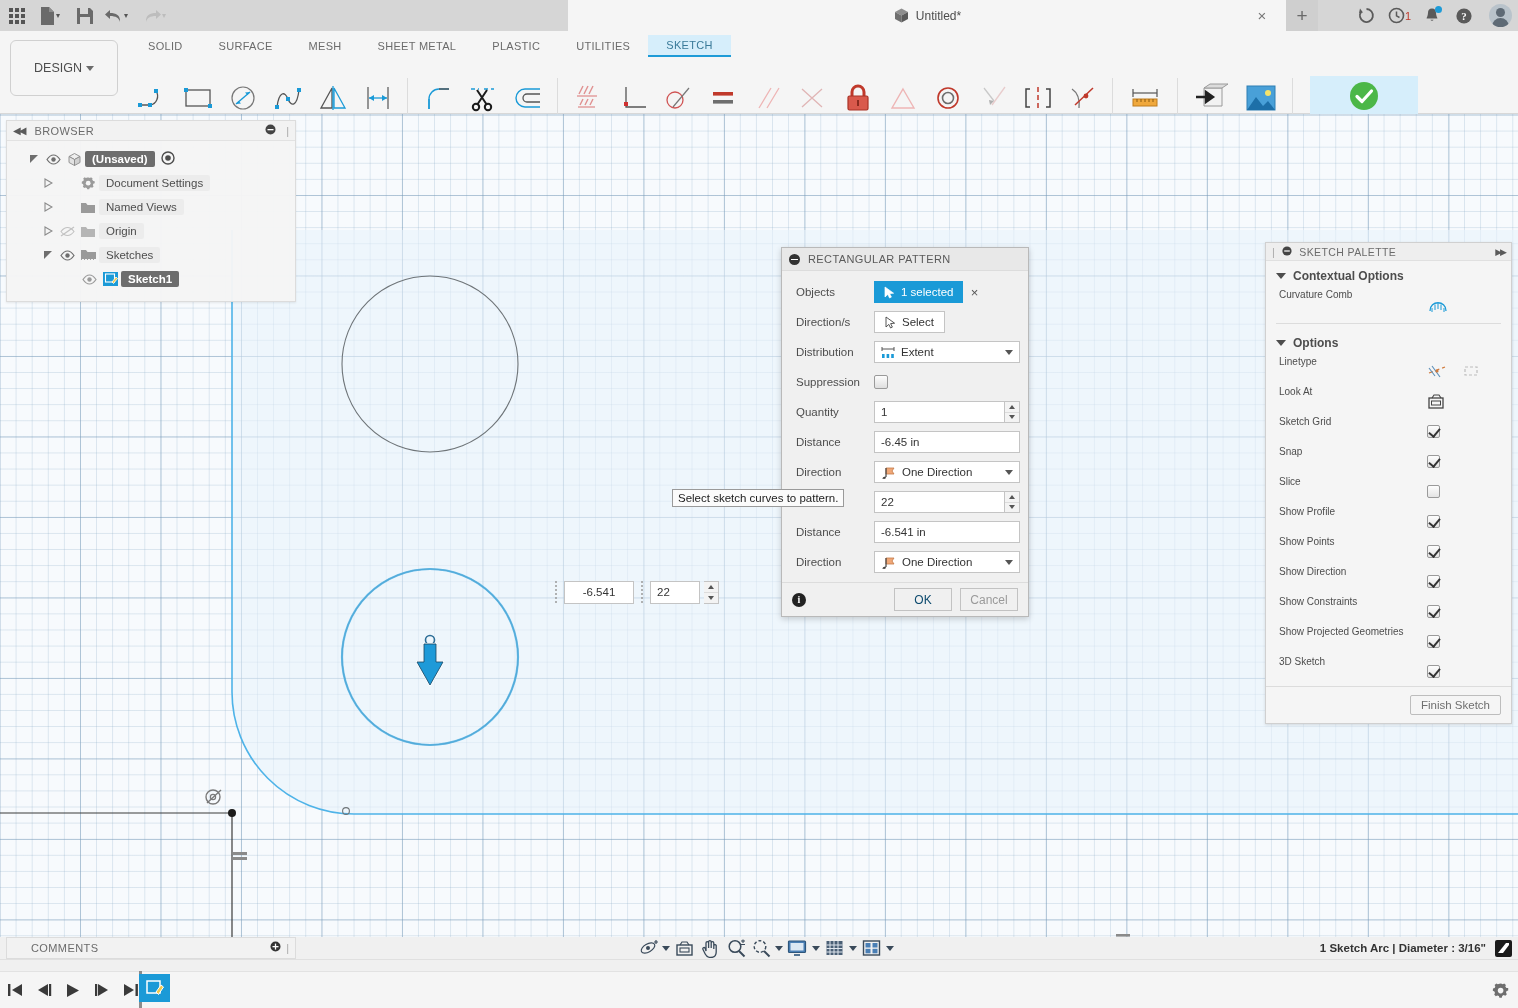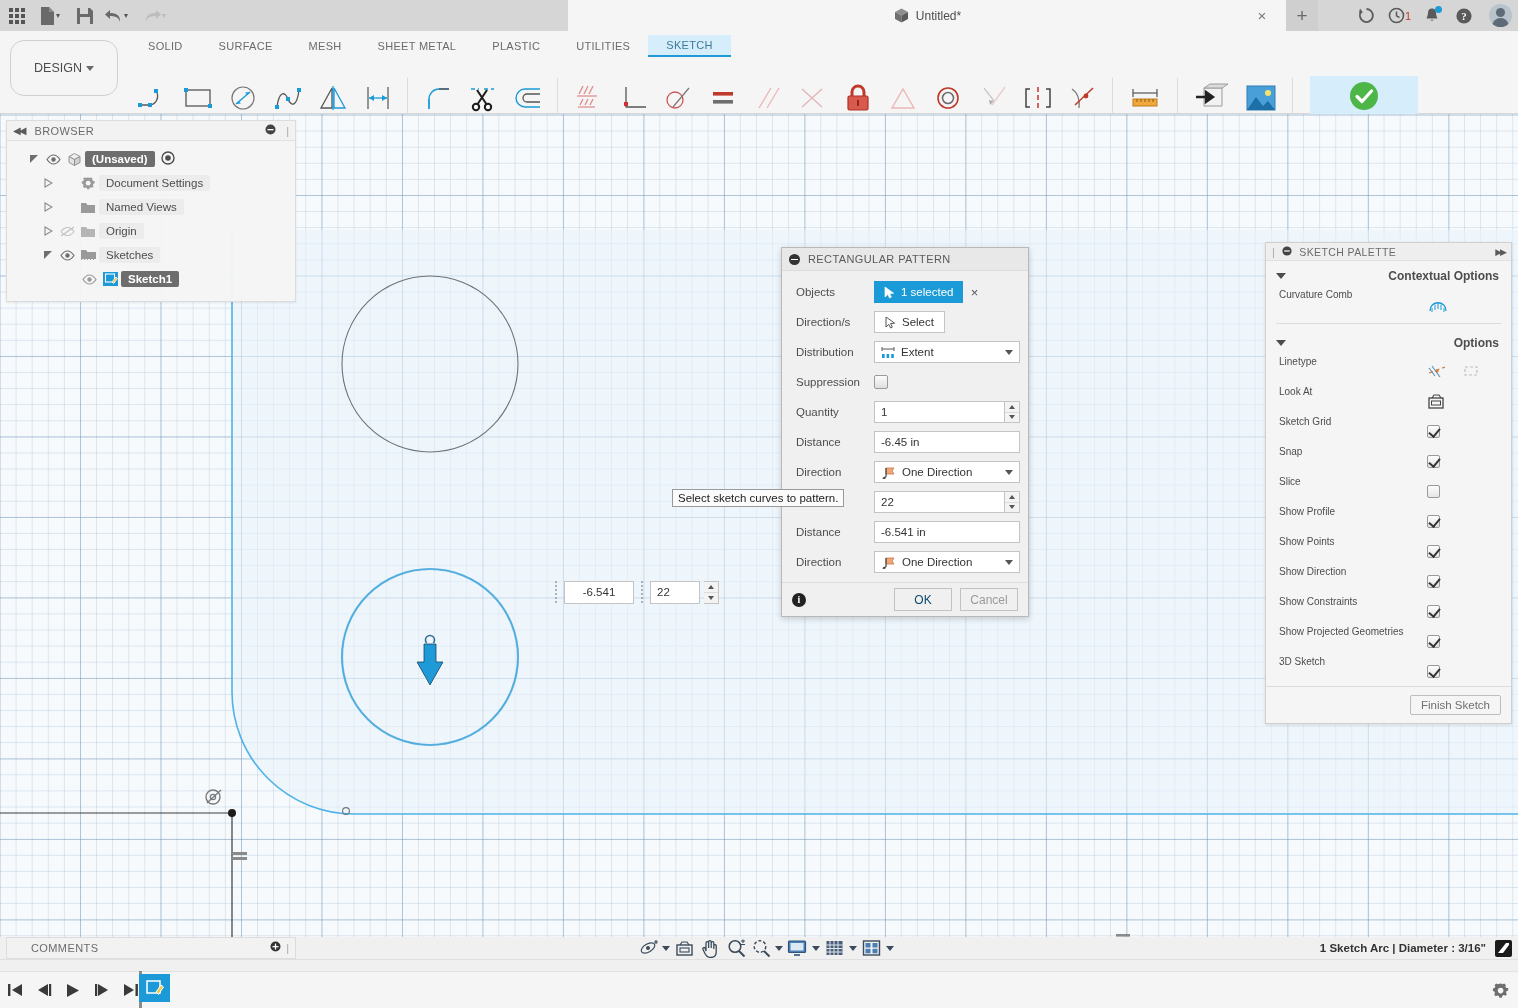--- a/index.html
+++ b/index.html
@@ -50,21 +50,21 @@
   #avatar::after { content:""; position:absolute; left:3px; top:14px; width:17px; height:12px; border-radius:9px 9px 0 0; background:#5e6a75; }
   .notif-dot { position:absolute; right:1px; top:1px; width:7px; height:7px; border-radius:50%; background:#1e9bd7; }
 
   
   #ribbon {
     position:absolute; left:0; top:31px; width:1518px; height:83px;
     background:#f5f5f5; border-bottom:1px solid #d8d8d8;
   }
   #design-btn {
     position:absolute; left:10px; top:9px; width:108px; height:56px;
-    border:1px solid #d0d0d0; border-radius:14px; background:#f5f5f5;
+    border:1px solid #d0d0d0; border-radius:6px; background:#f5f5f5;
     display:flex; align-items:center; justify-content:center; gap:4px;
     font-size:12.5px; color:#4d4d4d; cursor:pointer;
   }
 
   .tabrow { position:absolute; left:130px; top:4px; height:22px; display:flex; }
   .rtab {
     height:22px; padding:0 18px; display:flex; align-items:center; justify-content:center;
     font-size:11px; color:#6b6b6b; letter-spacing:.3px; cursor:pointer; white-space:nowrap;
   }
   .rtab.active { background:#d6eefb; color:#3a7a99; border-bottom:2px solid #1e9bd7; }
@@ -140,21 +140,21 @@
     background:#f5f5f5; border:1px solid #d0d0d0;
     box-shadow:0 1px 3px rgba(0,0,0,.12);
   }
   #pal-head {
     height:18px; display:flex; align-items:center; gap:7px; padding:0 6px;
     background:#eeeeee; border-bottom:1px solid #e0e0e0;
     font-size:10.5px; color:#6b6b6b; letter-spacing:.4px;
   }
   .pal-sec {
     display:flex; align-items:center; gap:7px; padding:8px 12px 6px 10px;
-    font-size:12px; font-weight:bold; color:#4d4d4d;justify-content:space-between;
+    font-size:12px; font-weight:bold; color:#4d4d4d;
   }
   .caret-sm { width:0;height:0;border-left:5px solid transparent;border-right:5px solid transparent;border-top:6px solid #4d4d4d; }
   .pal-row {
     display:flex; height:30px; padding:0 24px 0 13px;
     font-size:10px; color:#4d4d4d;
   }
   .pal-row .lbl { flex:1; }
   .pal-row .ctl { width:60px; display:flex; align-items:center; justify-content:flex-start; gap:14px; }
   .chk {
     width:13px; height:13px; border:1px solid #9a9a9a; border-radius:2px;

